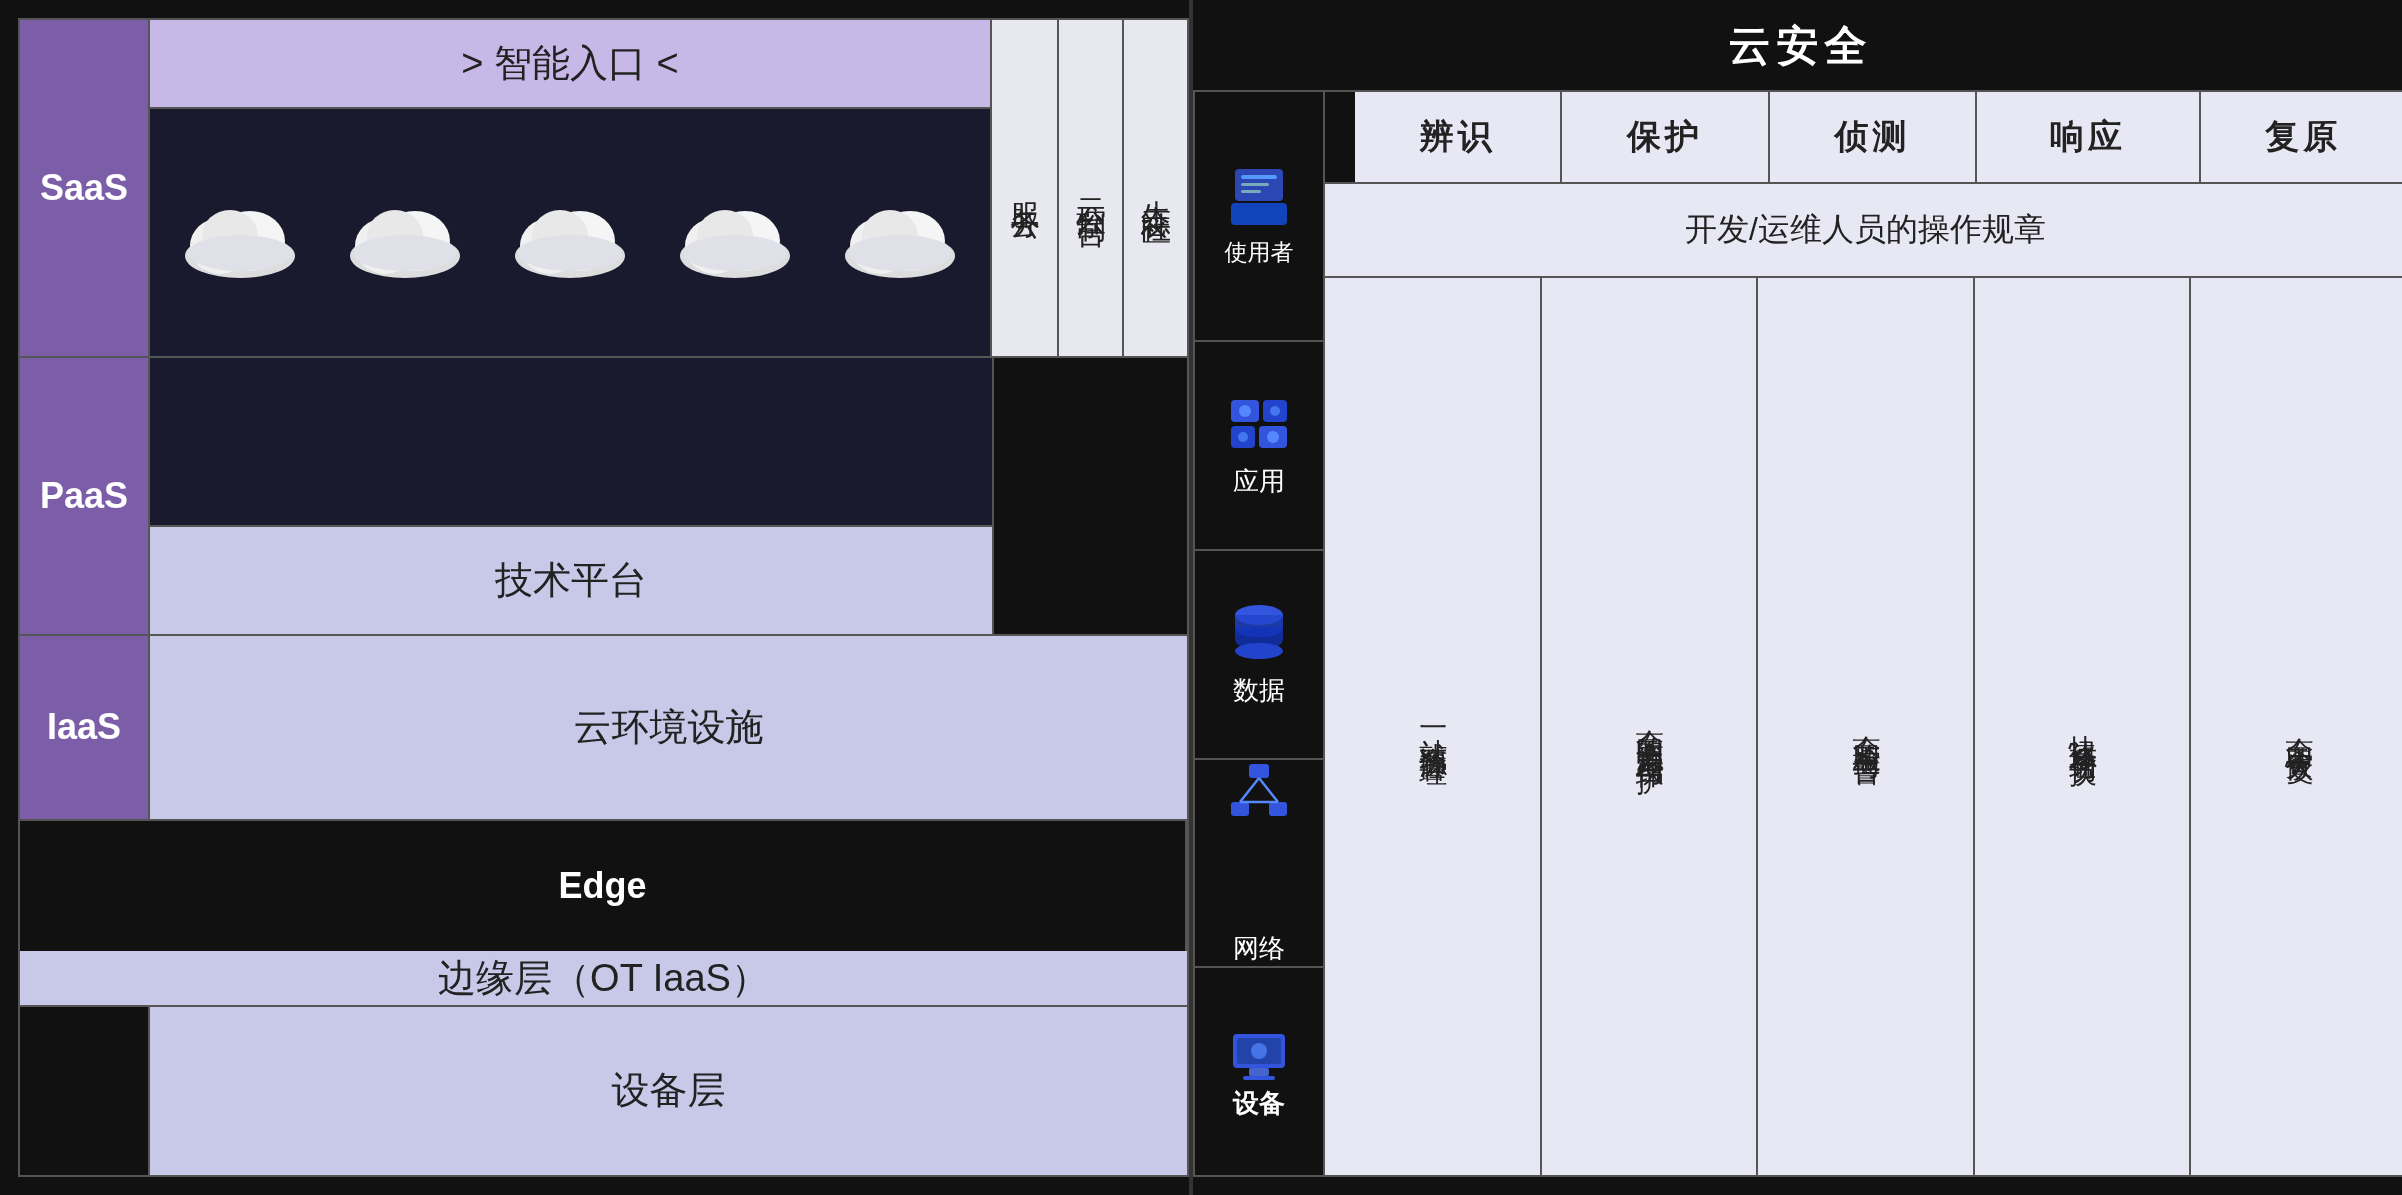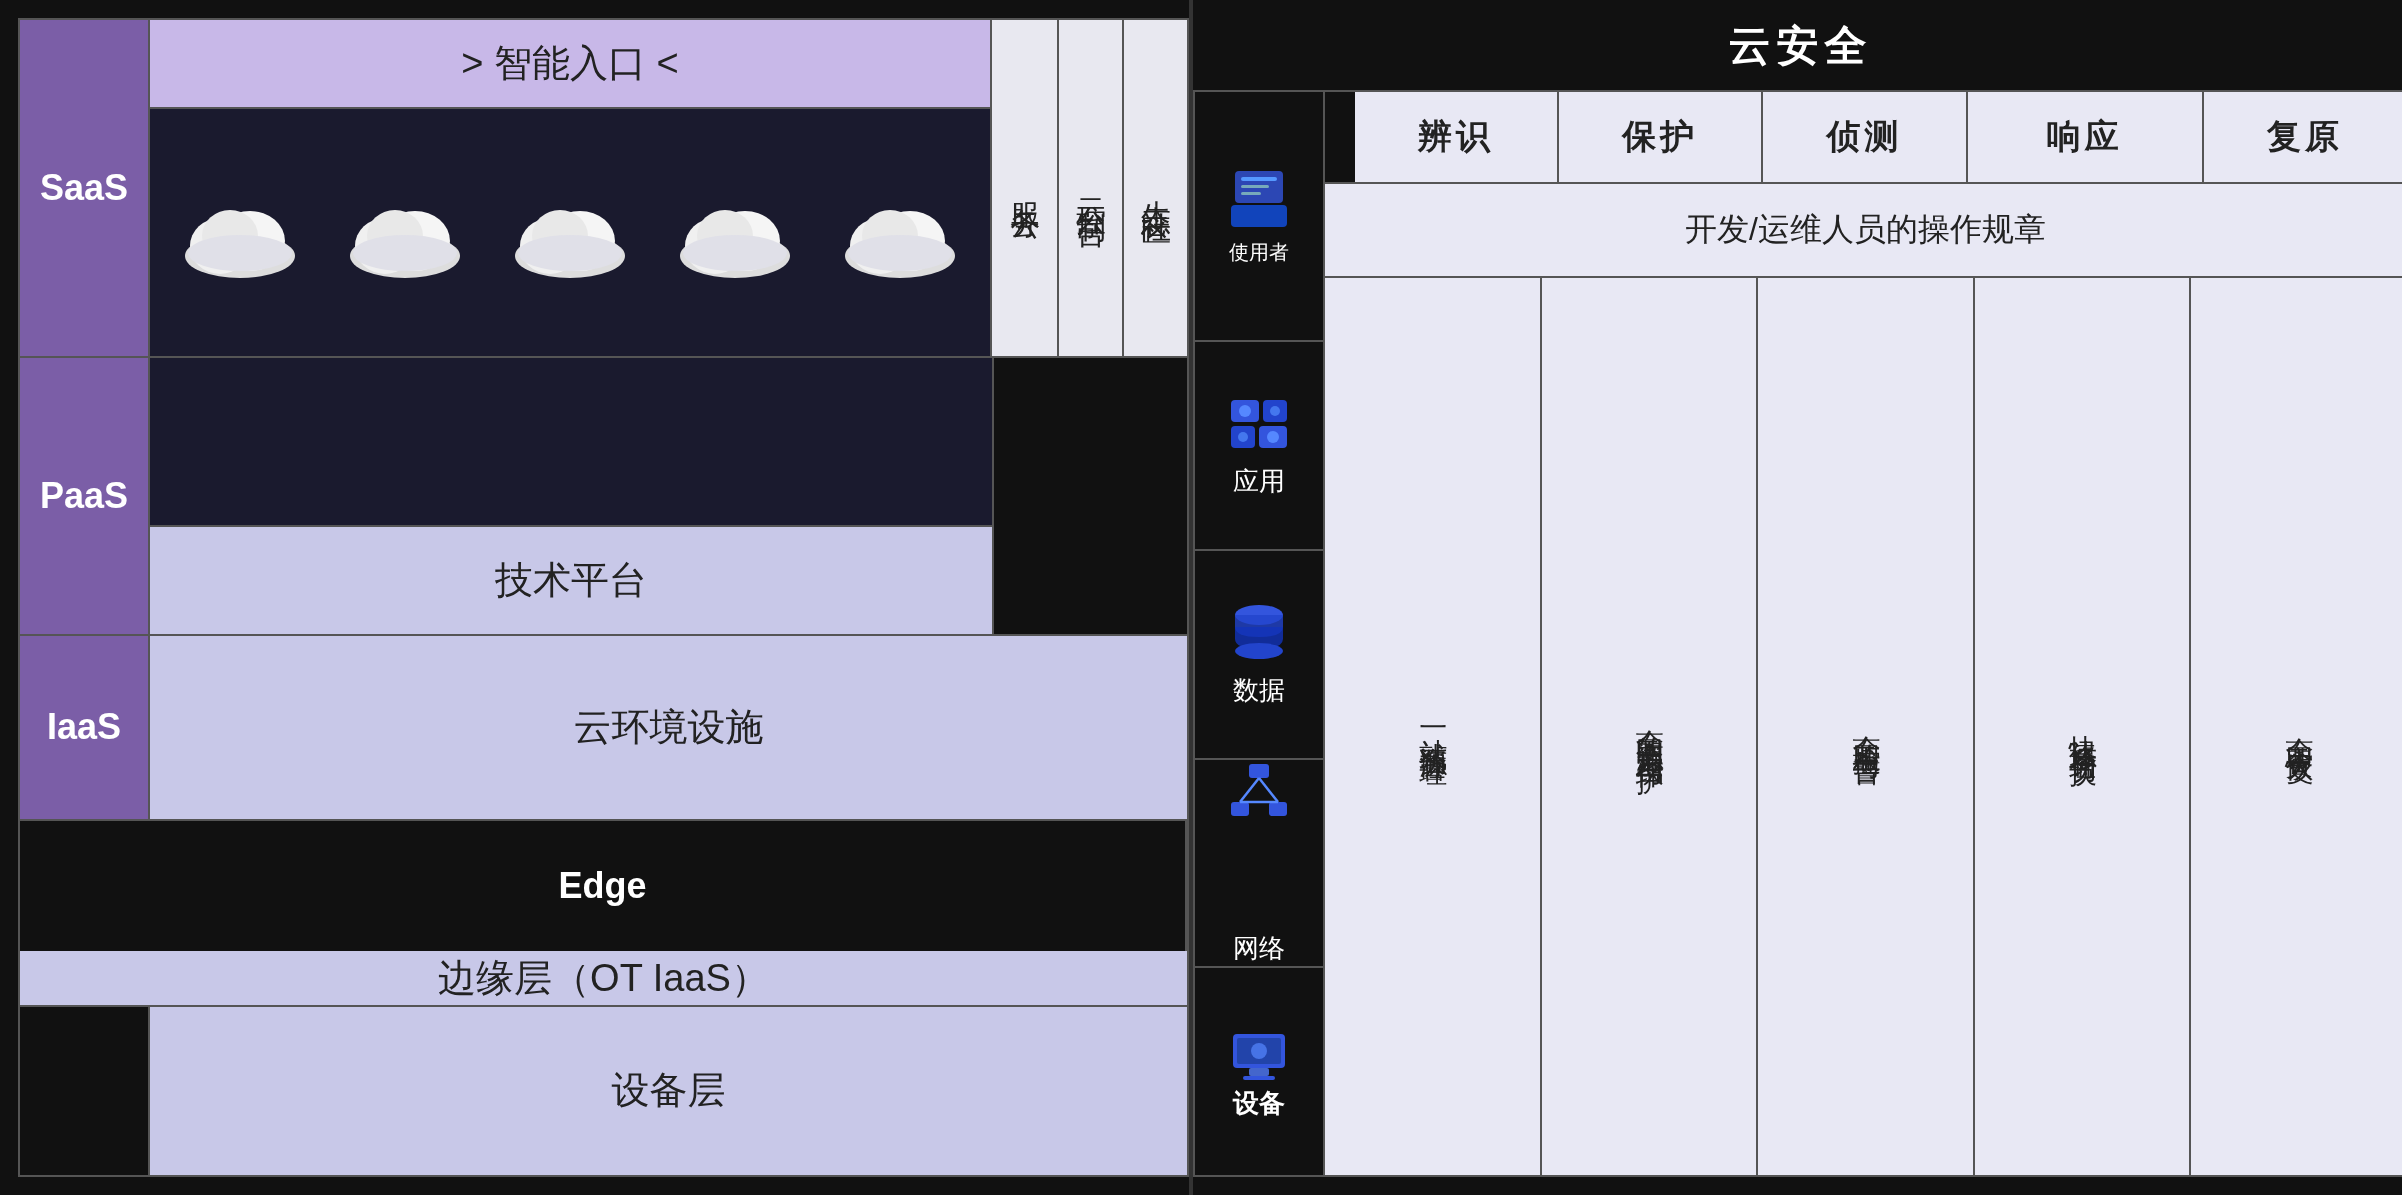--- a/index.html
+++ b/index.html
@@ -134,21 +134,21 @@
       <div style="flex:0 0 130px;display:flex;flex-direction:column;border-right:2px solid #555;">
 
         <div style="flex:1.2;display:flex;flex-direction:column;align-items:center;justify-content:center;border-bottom:2px solid #555;background:#111;gap:8px;">
           <svg width="64" height="64" viewBox="0 0 64 64">
             <rect x="8" y="4" width="48" height="32" rx="4" fill="#3355dd" opacity="0.8"></rect>
             <rect x="14" y="10" width="36" height="4" rx="2" fill="#5599ff"></rect>
             <rect x="14" y="18" width="28" height="3" rx="1.5" fill="#7ab"></rect>
             <rect x="14" y="25" width="20" height="3" rx="1.5" fill="#7ab"></rect>
             <rect x="4" y="38" width="56" height="22" rx="4" fill="#1144bb"></rect>
           </svg>
-          <span style="color:#fff;font-size:20px;">使用者</span>
+          <span style="color:#fff;font-size:23px;">使用者</span>
         </div>
 
         <div style="flex:1;display:flex;flex-direction:column;align-items:center;justify-content:center;border-bottom:2px solid #555;background:#111;gap:8px;">
           <svg width="64" height="64" viewBox="0 0 64 64">
             <rect x="4" y="8" width="28" height="22" rx="4" fill="#3355dd"></rect>
             <rect x="36" y="8" width="24" height="22" rx="4" fill="#2244cc"></rect>
             <rect x="4" y="34" width="24" height="22" rx="4" fill="#2244cc"></rect>
             <rect x="32" y="34" width="28" height="22" rx="4" fill="#3355dd"></rect>
             <circle cx="18" cy="19" r="6" fill="#5588ff"></circle>
             <circle cx="48" cy="19" r="5" fill="#4477ee"></circle>
@@ -192,21 +192,21 @@
         </div>
 
       </div>
 
       <div style="flex:1;display:flex;flex-direction:column;">
 
         <div style="display:flex;flex-direction:row;border-bottom:2px solid #555;">
           <div style="flex:1;background:#e8e8f4;color:#222;font-size:34px;text-align:center;display:flex;align-items:center;justify-content:center;padding:22px 0;border-right:2px solid #555;letter-spacing:4px;font-weight:bold;margin-left:30px;">辨识</div>
           <div style="flex:1;background:#e8e8f4;color:#222;font-size:34px;text-align:center;display:flex;align-items:center;justify-content:center;padding:10px 0;border-right:2px solid #555;letter-spacing:4px;font-weight:bold;">保护</div>
           <div style="flex:1;background:#e8e8f4;color:#222;font-size:34px;text-align:center;display:flex;align-items:center;justify-content:center;padding:22px 0;border-right:2px solid #555;letter-spacing:4px;font-weight:bold;">侦测</div>
-          <div style="flex:1;background:#e8e8f4;color:#222;font-size:34px;text-align:center;display:flex;align-items:center;justify-content:center;padding:22px 16px;border-right:2px solid #555;letter-spacing:4px;font-weight:bold;">响应</div>
+          <div style="flex:1;background:#e8e8f4;color:#222;font-size:34px;text-align:center;display:flex;align-items:center;justify-content:center;padding:22px 8px;border-right:2px solid #555;letter-spacing:4px;font-weight:bold;">响应</div>
           <div style="flex:1;background:#e8e8f4;color:#222;font-size:34px;text-align:center;display:flex;align-items:center;justify-content:center;padding:22px 0;letter-spacing:4px;font-weight:bold;">复原</div>
         </div>
 
         <div style="display:flex;flex-direction:row;border-bottom:2px solid #555;align-items:stretch;">
           <div style="background:#e8e8f4;color:#222;font-size:32px;display:flex;align-items:center;justify-content:center;padding:24px 20px;flex:1;">开发/运维人员的操作规章</div>
         </div>
 
         <div style="flex:1;display:flex;flex-direction:row;">
 
           <div style="flex:1;background:#e8e8f4;color:#222;font-size:28px;display:flex;align-items:center;justify-content:center;writing-mode:vertical-lr;text-orientation:mixed;letter-spacing:4px;padding:10px 0;border-right:2px solid #555;line-height:1.6;">一站式资源管理</div>

